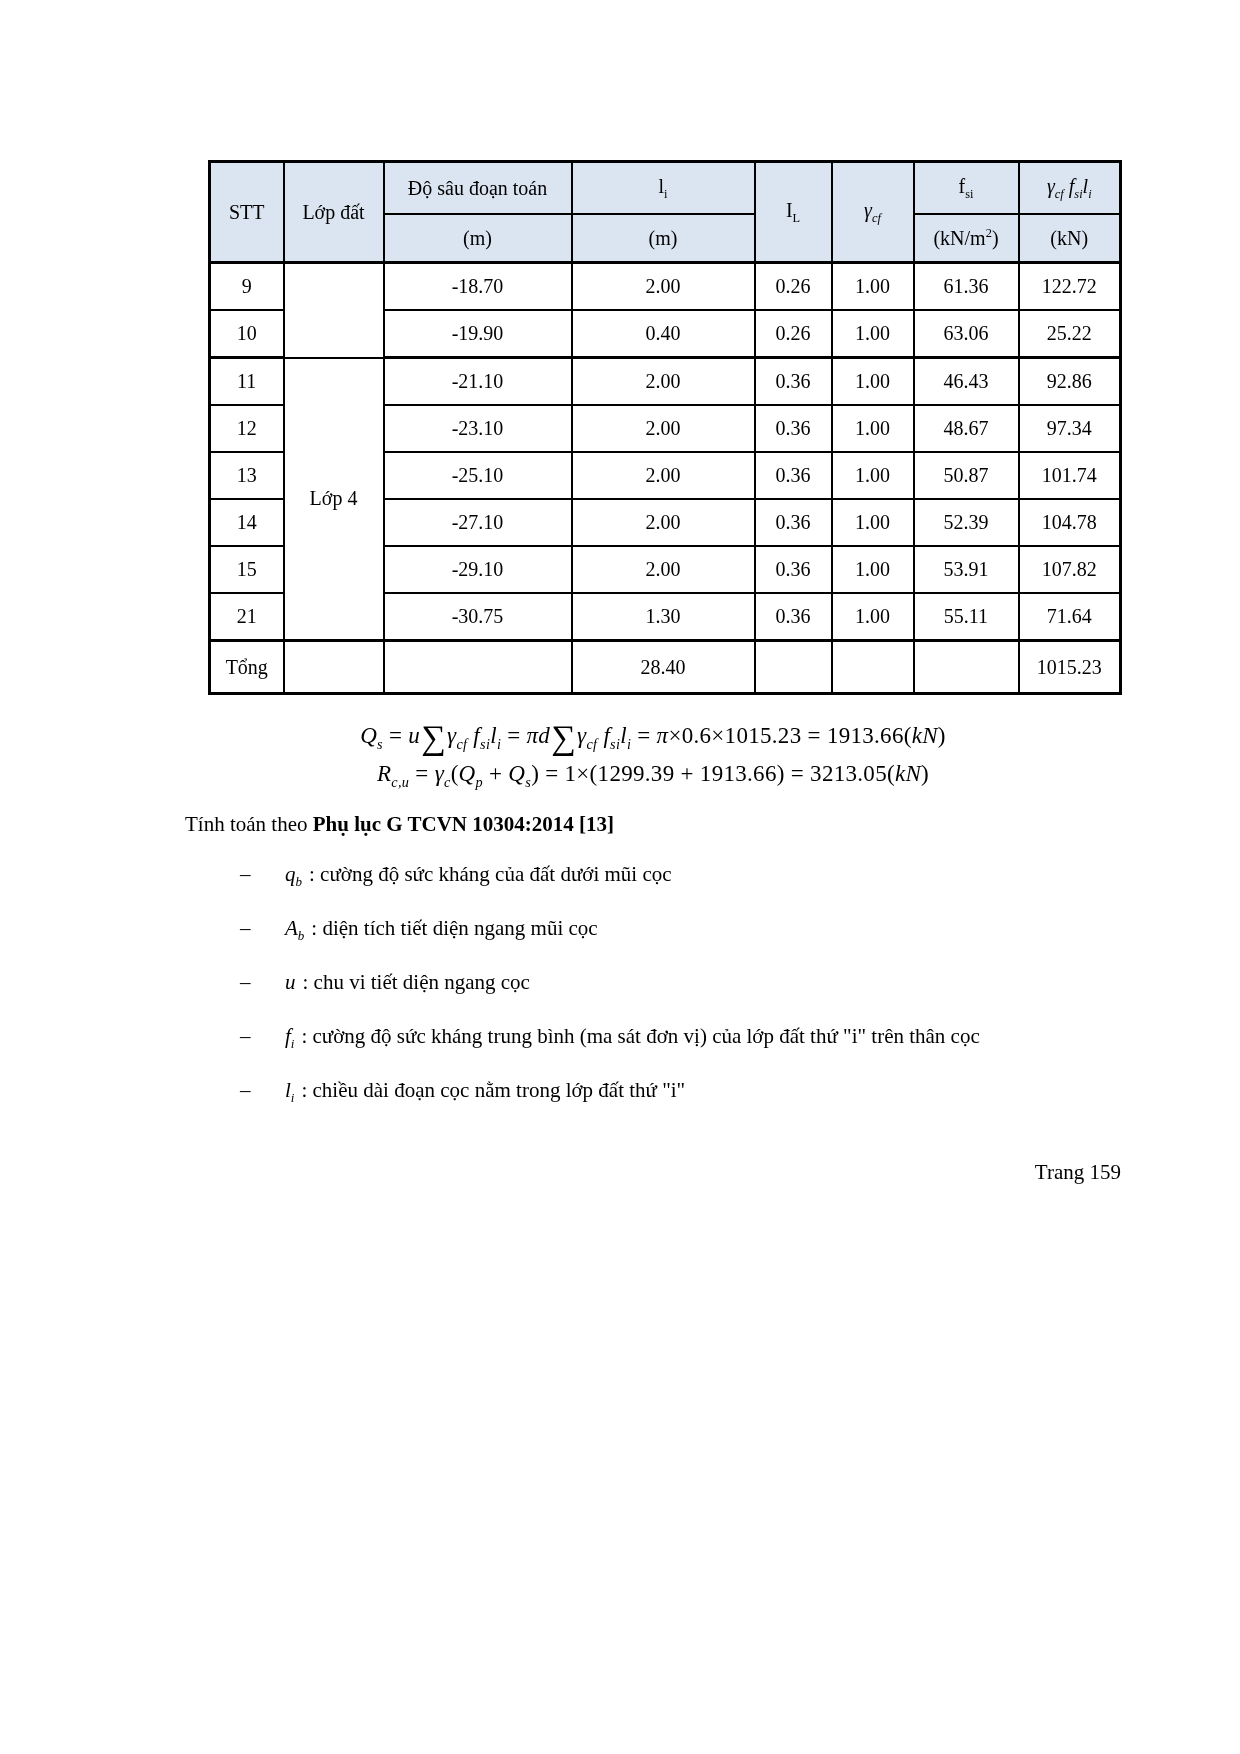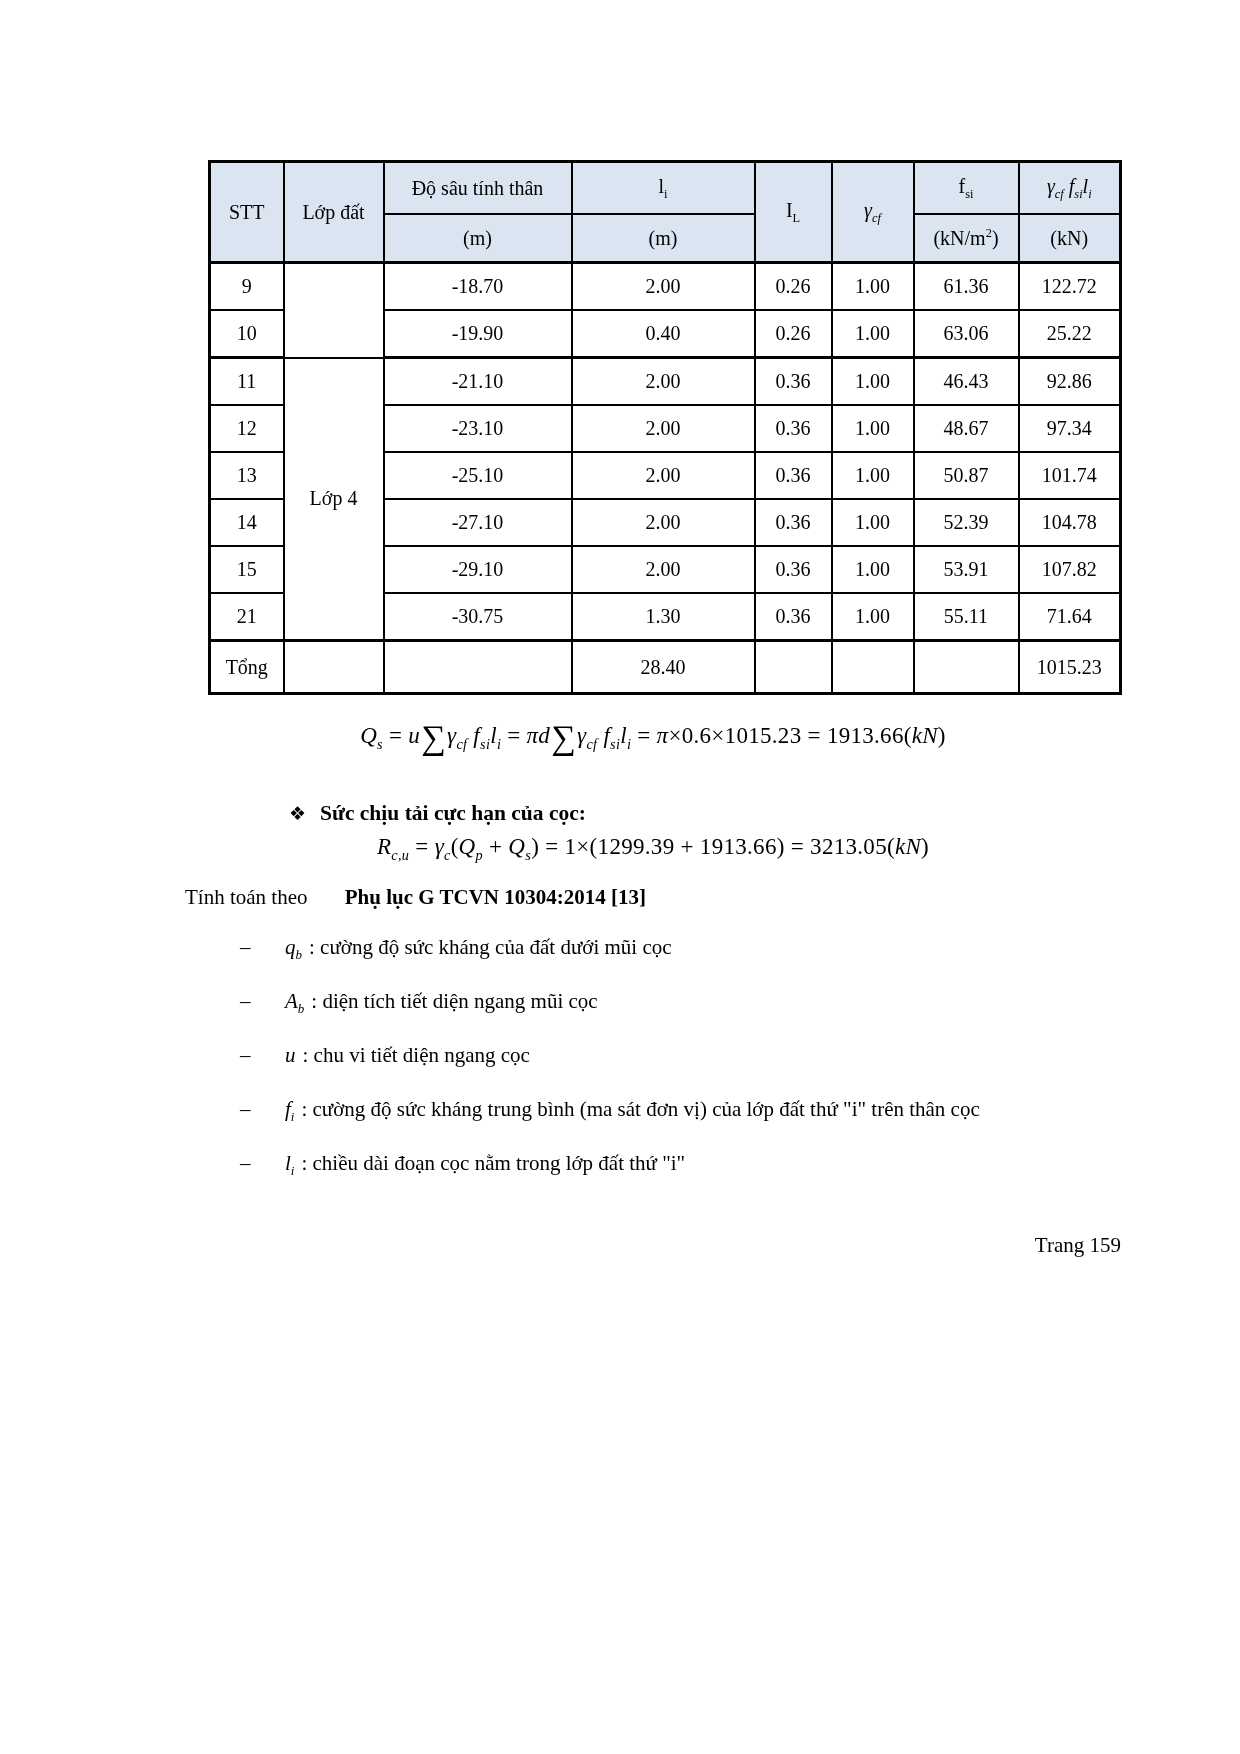--- a/index.html
+++ b/index.html
@@ -41,21 +41,21 @@
   }
   .formula .up{font-style:normal;}
   .sum{font-style:normal;font-size:1.5em;vertical-align:-0.18em;line-height:0;margin:0 1px;}
   .f-qs{margin-top:28px;}
   .f-rcu{margin-top:8px;}
   .f-gen{margin-top:30px;}
   .ult-heading{margin-top:48px;padding-left:104px;font-weight:bold;font-size:21.5px;}
   .ult-heading .bullet{font-family:"DejaVu Sans",sans-serif;font-size:19px;margin-right:14px;}
   .sec-title{margin-top:50px;font-weight:bold;font-size:22px;}
   .calc-line{margin-top:22px;font-size:21px;}
-  .calc-line .ref{font-weight:bold;margin-left:32px;}
+  .calc-line .ref{font-weight:bold;}
   .where{margin-top:26px;font-size:21px;}
   .defs{margin-top:16px;}
   .def-item{
     position:relative;padding-left:100px;margin-top:11px;
     font-size:21px;line-height:2.05;width:930px;
   }
   .def-item .dash{position:absolute;left:55px;top:0;}
   .def-sym{font-style:italic;margin-right:7px;}
   .page-num{margin-top:48px;text-align:right;font-size:21px;width:936px;}
 </style>
@@ -72,21 +72,21 @@
         <col style="width:183px">
       <col style="width:77px">
         <col style="width:82px">
         <col style="width:105px">
         <col style="width:102px">
     </colgroup>
     <tbody>
         <tr class="h1">
       <td class="hdr hb" rowspan="2">STT</td>
       <td class="hdr hb" rowspan="2">Lớp đất</td>
-      <td class="hdr">Độ sâu tính thân</td>
+      <td class="hdr">Độ sâu đoạn toán</td>
       <td class="hdr math-rm">l<sub>i</sub></td>
       <td class="hdr hb math-rm" rowspan="2">I<sub>L</sub></td>
       <td class="hdr hb math-it" rowspan="2">γ<sub>cf</sub></td>
       <td class="hdr math-rm">f<sub>si</sub></td>
       <td class="hdr math-it">γ<sub>cf</sub> f<sub>si</sub>l<sub>i</sub></td>
     </tr>
     <tr class="h2">
       <td class="hdr hb">(m)</td>
       <td class="hdr hb">(m)</td>
       <td class="hdr hb math-rm"><span class="up">(</span>kN/m<sup><span class="up">2</span></sup><span class="up">)</span></td>
@@ -178,23 +178,20 @@
       <td></td>
       <td></td>
       <td>1015.23</td>
     </tr>
   </tbody>
     </table>
 
 
   <div class="formula f-qs">Q<sub>s</sub> <span class="up">=</span> u<span class="sum">∑</span>γ<sub>cf</sub> f<sub>si</sub>l<sub>i</sub> <span class="up">=</span> πd<span class="sum">∑</span>γ<sub>cf</sub> f<sub>si</sub>l<sub>i</sub> <span class="up">=</span> π<span class="up">×</span><span class="up">0.6</span><span class="up">×</span><span class="up">1015.23</span> <span class="up">=</span> <span class="up">1913.66</span><span class="up">(</span>kN<span class="up">)</span></div>
 
-  <div class="ult-heading">
-    <span class="bullet">❖</span><span>Sức chịu tải cực hạn của cọc:</span>
-  </div>
 
   <div class="formula f-rcu">R<sub>c,u</sub> <span class="up">=</span> γ<sub>c</sub><span class="up">(</span>Q<sub>p</sub> <span class="up">+</span> Q<sub>s</sub><span class="up">)</span> <span class="up">=</span> <span class="up">1</span><span class="up">×</span><span class="up">(</span><span class="up">1299.39</span> <span class="up">+</span> <span class="up">1913.66</span><span class="up">)</span> <span class="up">=</span> <span class="up">3213.05</span><span class="up">(</span>kN<span class="up">)</span></div>
 
 
   <div class="calc-line">
     <span>Tính toán theo </span><span class="ref">Phụ lục G TCVN 10304:2014 [13]</span>
   </div>
 
 
 

